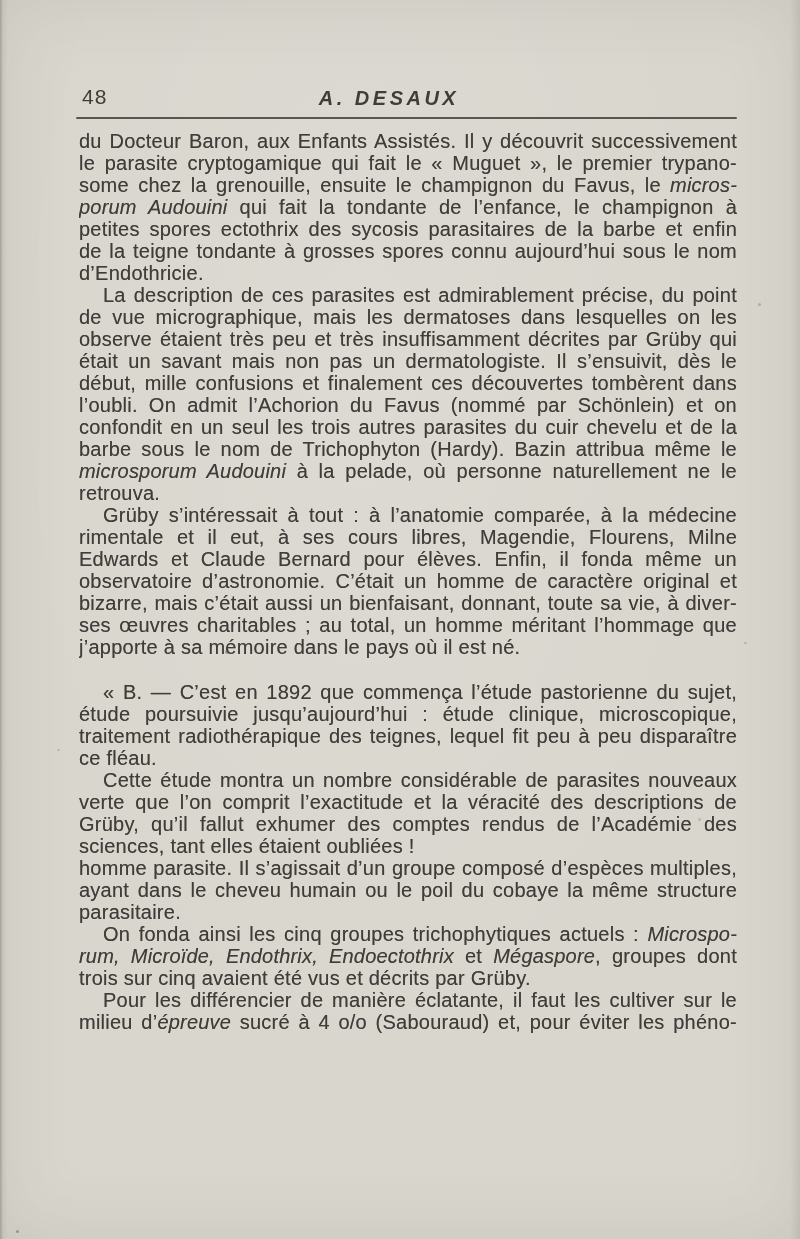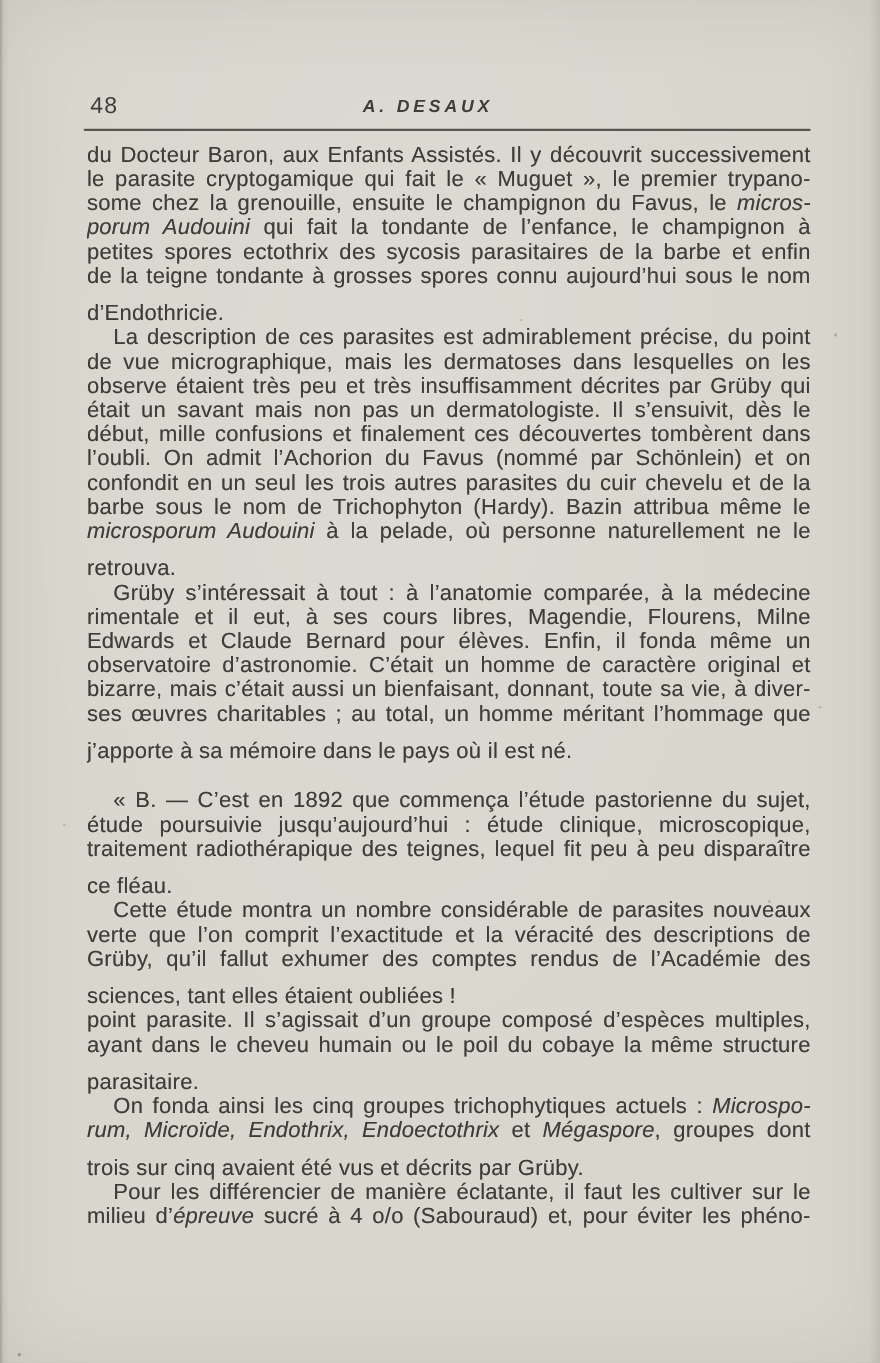--- a/index.html
+++ b/index.html
@@ -34,21 +34,21 @@
     font-feature-settings: "onum";
   }
   .running-title {
     position: absolute;
     left: 79px;
     top: 88px;
     width: 620px;
     text-align: center;
     font-style: italic;
     font-weight: bold;
-    font-size: 16px;
+    font-size: 20px;
     line-height: 20px;
     letter-spacing: 3.5px;
   }
   .header-rule {
     position: absolute;
     left: 76px;
     top: 117px;
     width: 661px;
     height: 2px;
     background: #45443f;
@@ -69,21 +69,21 @@
   }
   .paragraph { margin: 0; }
   .paragraph.space-before { margin-top: 23px; }
   .line {
     height: 22px;
     line-height: 22px;
     text-align: justify;
     text-align-last: justify;
     overflow: hidden;
   }
-  .line.last { text-align-last: left; margin-top: 12px; }
+  .line.last { text-align-last: left; }
   .line.indent { text-indent: 24px; }
   .it { font-style: italic; letter-spacing: 0.2px; }
 
   
   .speck {
     position: absolute;
     border-radius: 50%;
     background: #55534c;
     pointer-events: none;
   }
@@ -144,21 +144,21 @@
         <div class="line"><span>traitement radiothérapique des teignes, lequel fit peu à peu disparaître</span></div>
         <div class="line last"><span>ce fléau.</span></div>
       </div>
       <div class="paragraph">
         <div class="line indent"><span>Cette étude montra un nombre considérable de parasites nouveaux</span></div>
         <div class="line"><span>verte que l’on comprit l’exactitude et la véracité des descriptions de</span></div>
         <div class="line"><span>Grüby, qu’il fallut exhumer des comptes rendus de l’Académie des</span></div>
         <div class="line last"><span>sciences, tant elles étaient oubliées !</span></div>
       </div>
       <div class="paragraph">
-        <div class="line"><span>point parasite. Il s’agissait d’un groupe composé d’espèces multiples,</span></div>
+        <div class="line"><span>homme parasite. Il s’agissait d’un groupe composé d’espèces multiples,</span></div>
         <div class="line"><span>ayant dans le cheveu humain ou le poil du cobaye la même structure</span></div>
         <div class="line last"><span>parasitaire.</span></div>
       </div>
       <div class="paragraph">
         <div class="line indent"><span>On fonda ainsi les cinq groupes trichophytiques actuels : </span><span class="it">Microspo-</span></div>
         <div class="line"><span class="it">rum, Microïde, Endothrix, Endoectothrix</span><span> et </span><span class="it">Mégaspore</span><span>, groupes dont</span></div>
         <div class="line last"><span>trois sur cinq avaient été vus et décrits par Grüby.</span></div>
       </div>
       <div class="paragraph">
         <div class="line indent"><span>Pour les différencier de manière éclatante, il faut les cultiver sur le</span></div>

